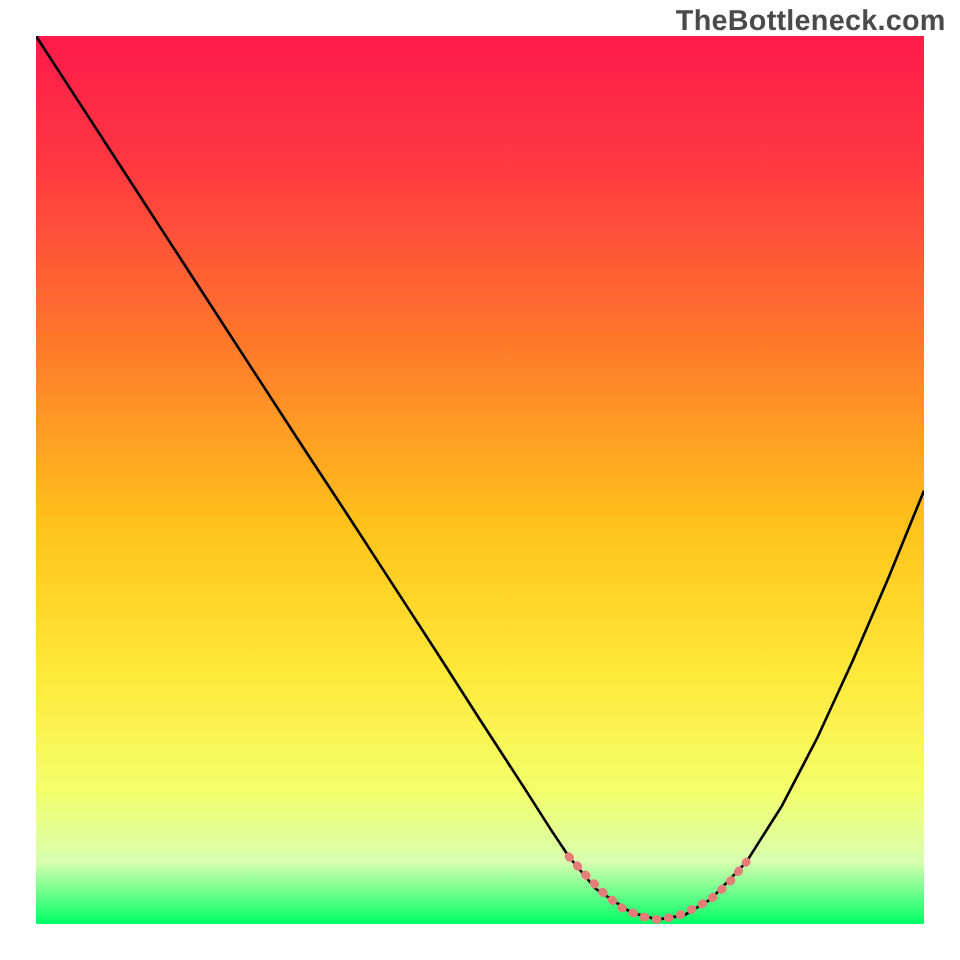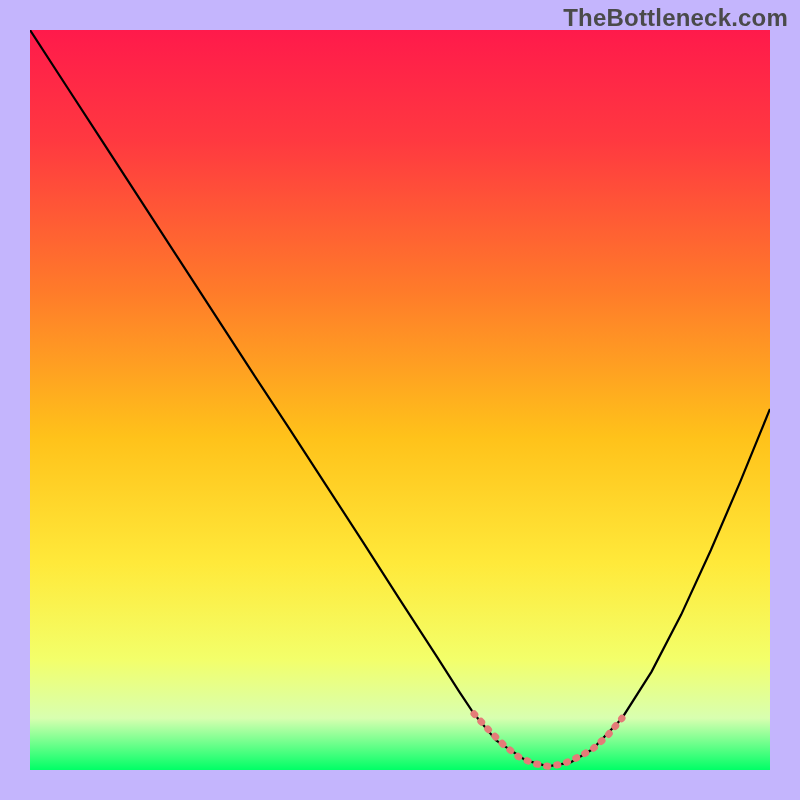--- a/index.html
+++ b/index.html
@@ -8,21 +8,21 @@
     width: 800px;
     height: 800px;
     background: #000;
     overflow: hidden;
     font-family: Arial, Helvetica, sans-serif;
   }
   .frame {
     position: relative;
     width: 800px;
     height: 800px;
-    background: #c4b5fd;
+    background: #ffffff;
   }
   .watermark {
     position: absolute;
     top: 4px;
     right: 12px;
     color: #4a4a4a;
     font-size: 24px;
     font-weight: 600;
     letter-spacing: 0.2px;
     user-select: none;

